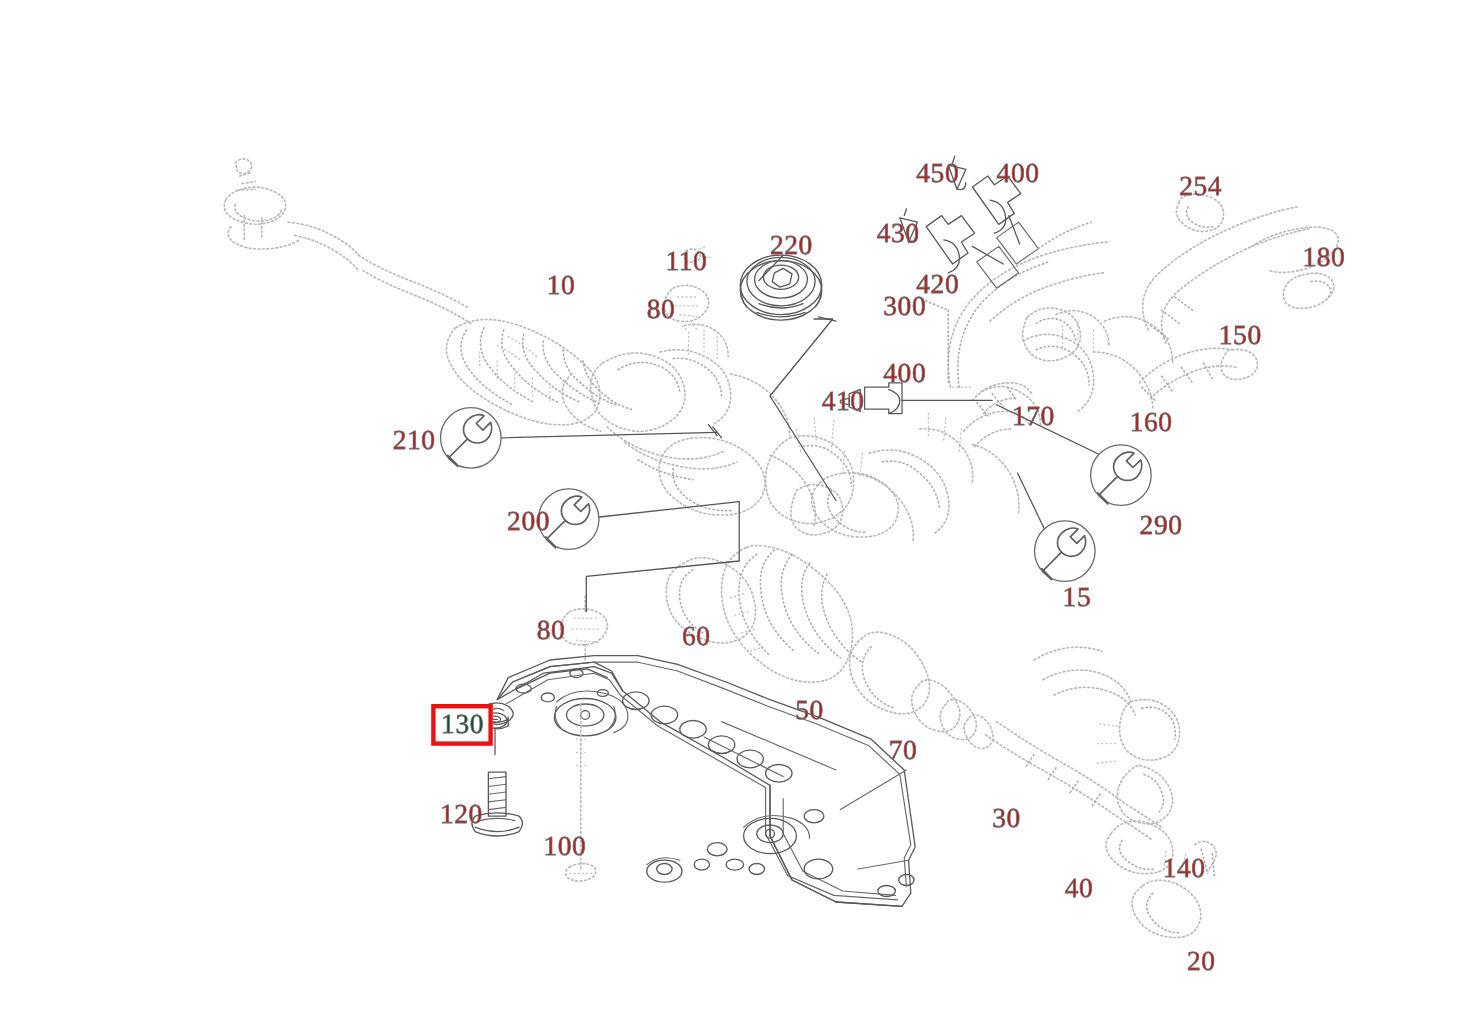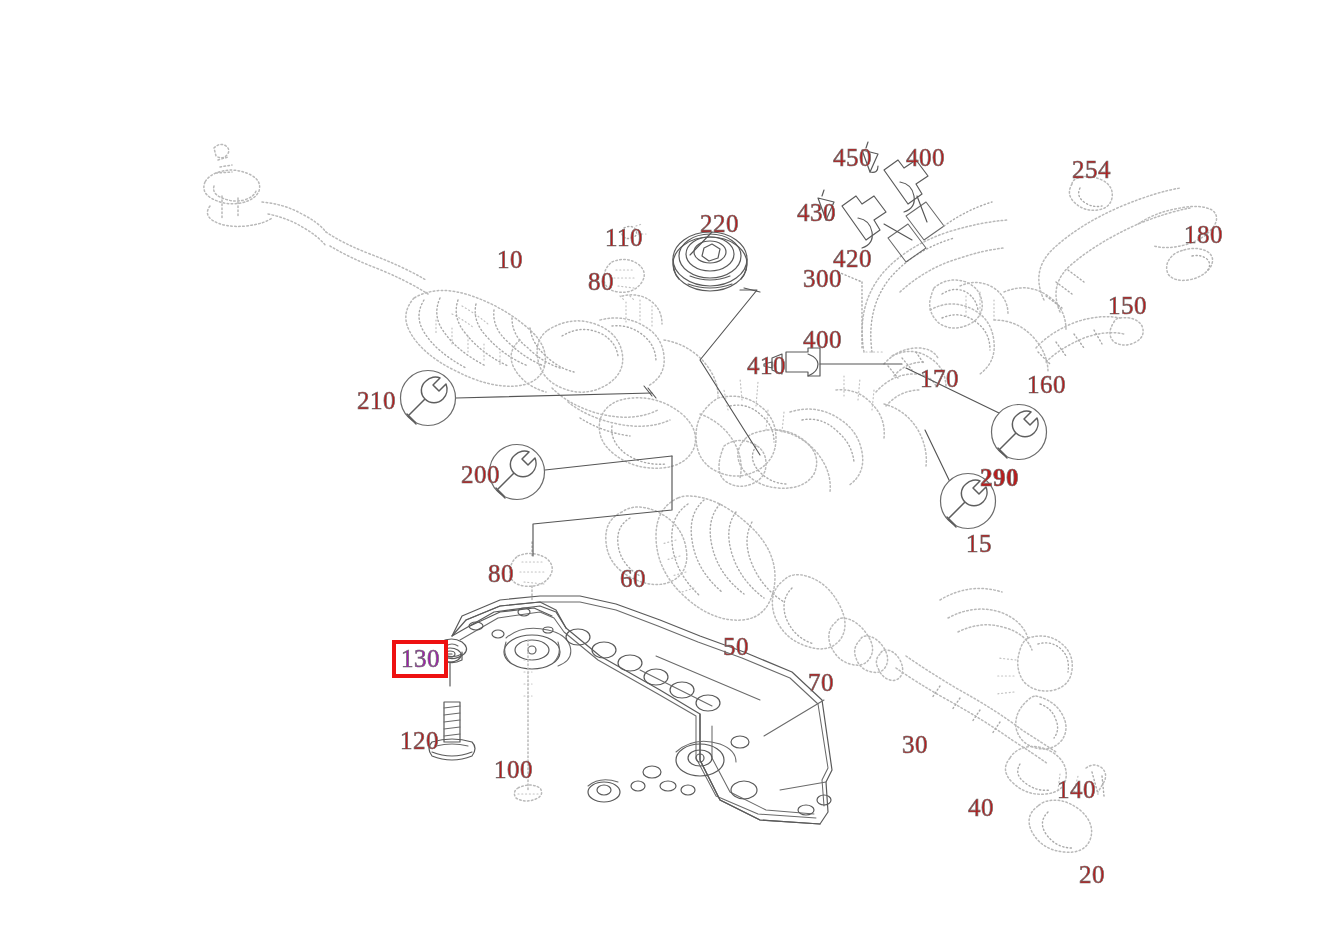--- a/index.html
+++ b/index.html
@@ -30,21 +30,21 @@
     line-height: 1;
     color: #b91c1c;
     -webkit-text-stroke: 0.7px #6e6e6e;
     text-stroke: 0.7px #6e6e6e;
     white-space: nowrap;
     letter-spacing: 0.5px;
     user-select: none;
   }
   
   .lbl.highlight {
-    color: #a21caf;
+    color: #14532d;
     border: 4px solid #ee1111;
     padding: 2px 4px 3px 5px;
     background: #ffffff;
     z-index: 40;
   }
 </style>
 </head>
 <body>
 
 <div id="stage">
@@ -419,21 +419,21 @@
       <div class="lbl" style="left: 803px; top: 266px;">300</div>
       <div class="lbl" style="left: 1072px; top: 157px;">254</div>
       <div class="lbl" style="left: 1184px; top: 222px;">180</div>
       <div class="lbl" style="left: 1068px; top: 293px; margin-left: 40px;">150</div>
       <div class="lbl" style="left: 1027px; top: 372px;">160</div>
       <div class="lbl" style="left: 920px; top: 320px; margin-top: 46px;">170</div>
       <div class="lbl" style="left: 789px; top: 327px; margin-left: 14px;">400</div>
       <div class="lbl" style="left: 747px; top: 353px;">410</div>
       <div class="lbl" style="left: 357px; top: 388px;">210</div>
       <div class="lbl" style="left: 461px; top: 462px;">200</div>
-      <div class="lbl" style="left: 980px; top: 465px; font-weight: bold;">290</div>
+      <div class="lbl" style="left: 1036px; top: 465px;">290</div>
       <div class="lbl" style="left: 966px; top: 531px;">15</div>
       <div class="lbl" style="left: 488px; top: 561px;">80</div>
       <div class="lbl" style="left: 620px; top: 566px;">60</div>
       <div class="lbl" style="left: 723px; top: 634px;">50</div>
       <div class="lbl" style="left: 808px; top: 670px;">70</div>
       <div class="lbl highlight" style="left: 392px; top: 640px;">130</div>
       <div class="lbl" style="left: 400px; top: 728px;">120</div>
       <div class="lbl" style="left: 494px; top: 757px;">100</div>
       <div class="lbl" style="left: 902px; top: 732px;">30</div>
       <div class="lbl" style="left: 968px; top: 795px;">40</div>

